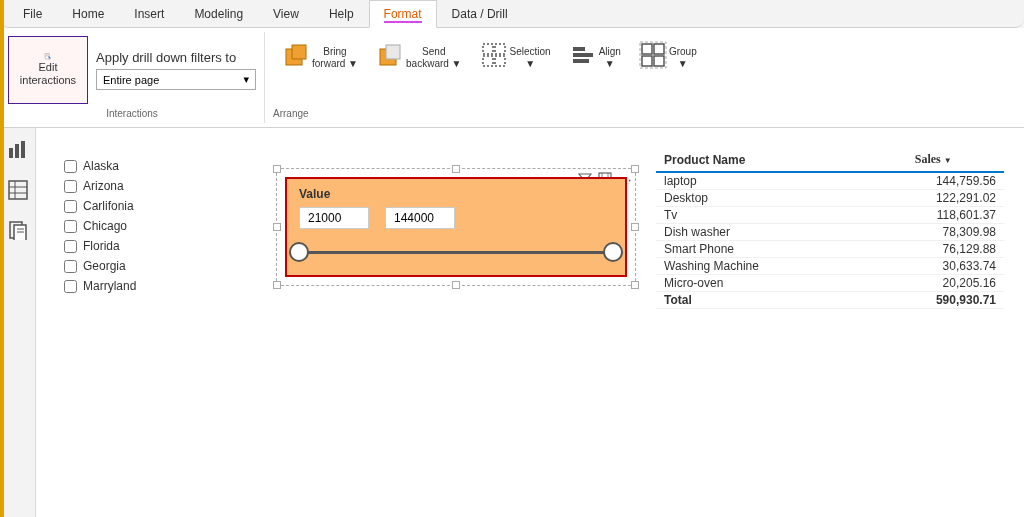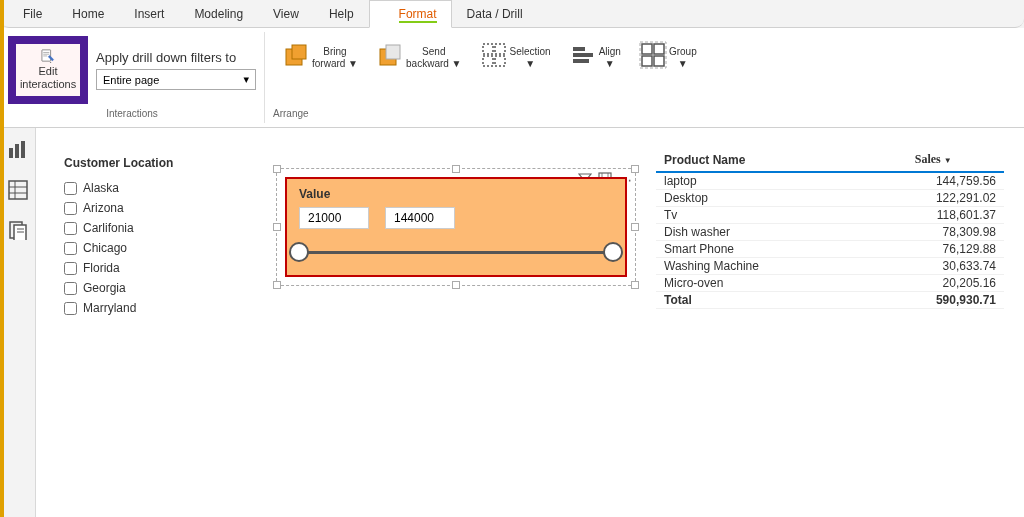--- a/index.html
+++ b/index.html
@@ -21,41 +21,41 @@
       border: 1px solid transparent;
       border-bottom: none;
     }
     .ribbon-tab.active {
       background: white;
       color: #e05c00;
       border-color: #d0d0d0;
       border-bottom: 1px solid white;
       margin-bottom: -1px;
     }
-    .ribbon-tab.active span { border-bottom: 2px solid #84cc16; margin-left: 15px; }
+    .ribbon-tab.active span { border-bottom: 2px solid #d946ef; }
 
     
     .ribbon-bar {
       background: white;
       border-bottom: 1px solid #d0d0d0;
       display: flex;
       align-items: stretch;
       padding: 4px 0;
       min-height: 90px;
     }
 
     
     .edit-interactions-btn {
       display: flex;
       flex-direction: column;
       align-items: center;
       justify-content: center;
-      border: 8px solid #4c1d95;
+      border: 1px solid #4c1d95;
       background: #fff5f5;
-      padding: 5px 10px;
+      padding: 16px 10px;
       cursor: pointer;
       width: 80px;
       height: 68px;
     }
     .edit-interactions-btn .btn-label {
       font-size: 11px;
       text-align: center;
       line-height: 1.2;
       color: #333;
     }
@@ -437,21 +437,20 @@
         <rect x="6" y="5" width="12" height="16" fill="white" stroke="#555" stroke-width="1.5"></rect>
         <line x1="9" y1="9" x2="16" y2="9" stroke="#555" stroke-width="1"></line>
         <line x1="9" y1="12" x2="16" y2="12" stroke="#555" stroke-width="1"></line>
       </svg>
     </div>
   </div>
 
   <div class="main-canvas">
 
     <div class="filter-panel">
-      <div class="filter-title">Customer Location</div>
 
       <div class="filter-item">
         <input type="checkbox" style="">
         <span>Alaska</span>
       </div>
       <div class="filter-item">
         <input type="checkbox" style="">
         <span>Arizona</span>
       </div>
       <div class="filter-item">

